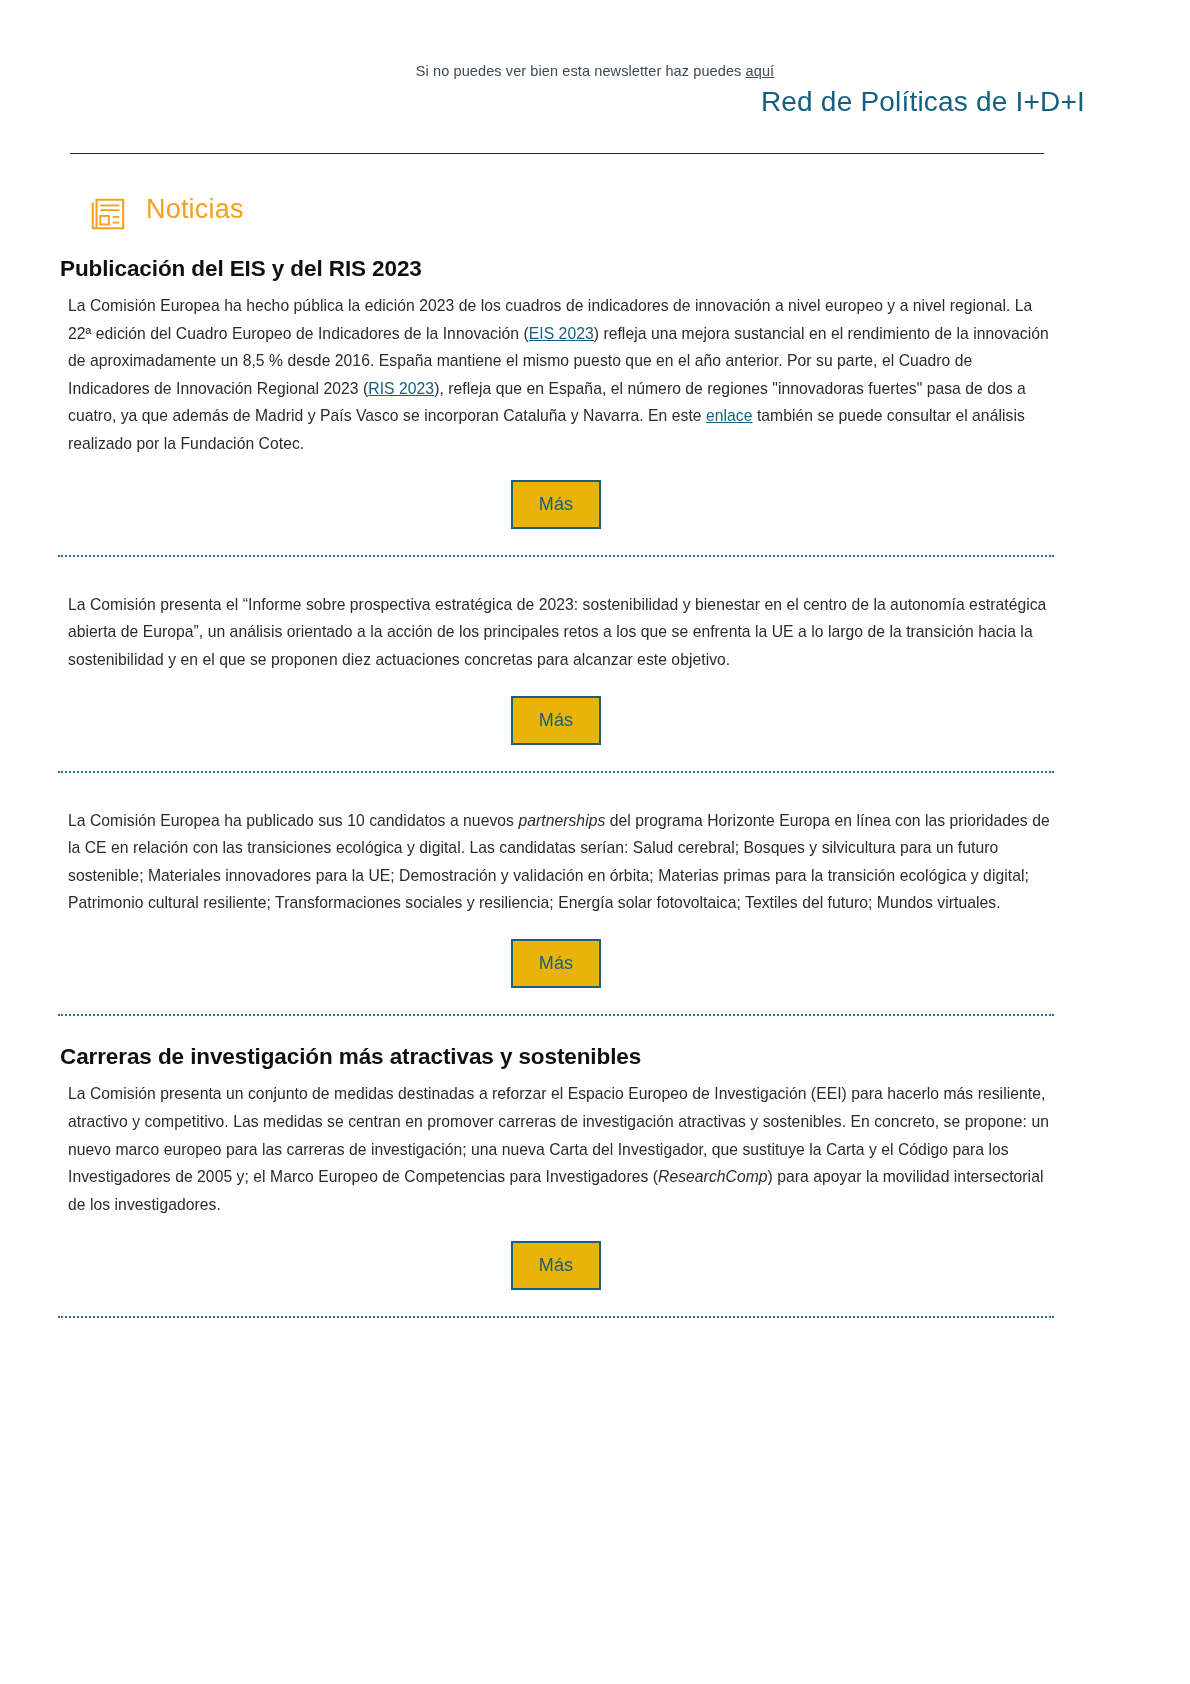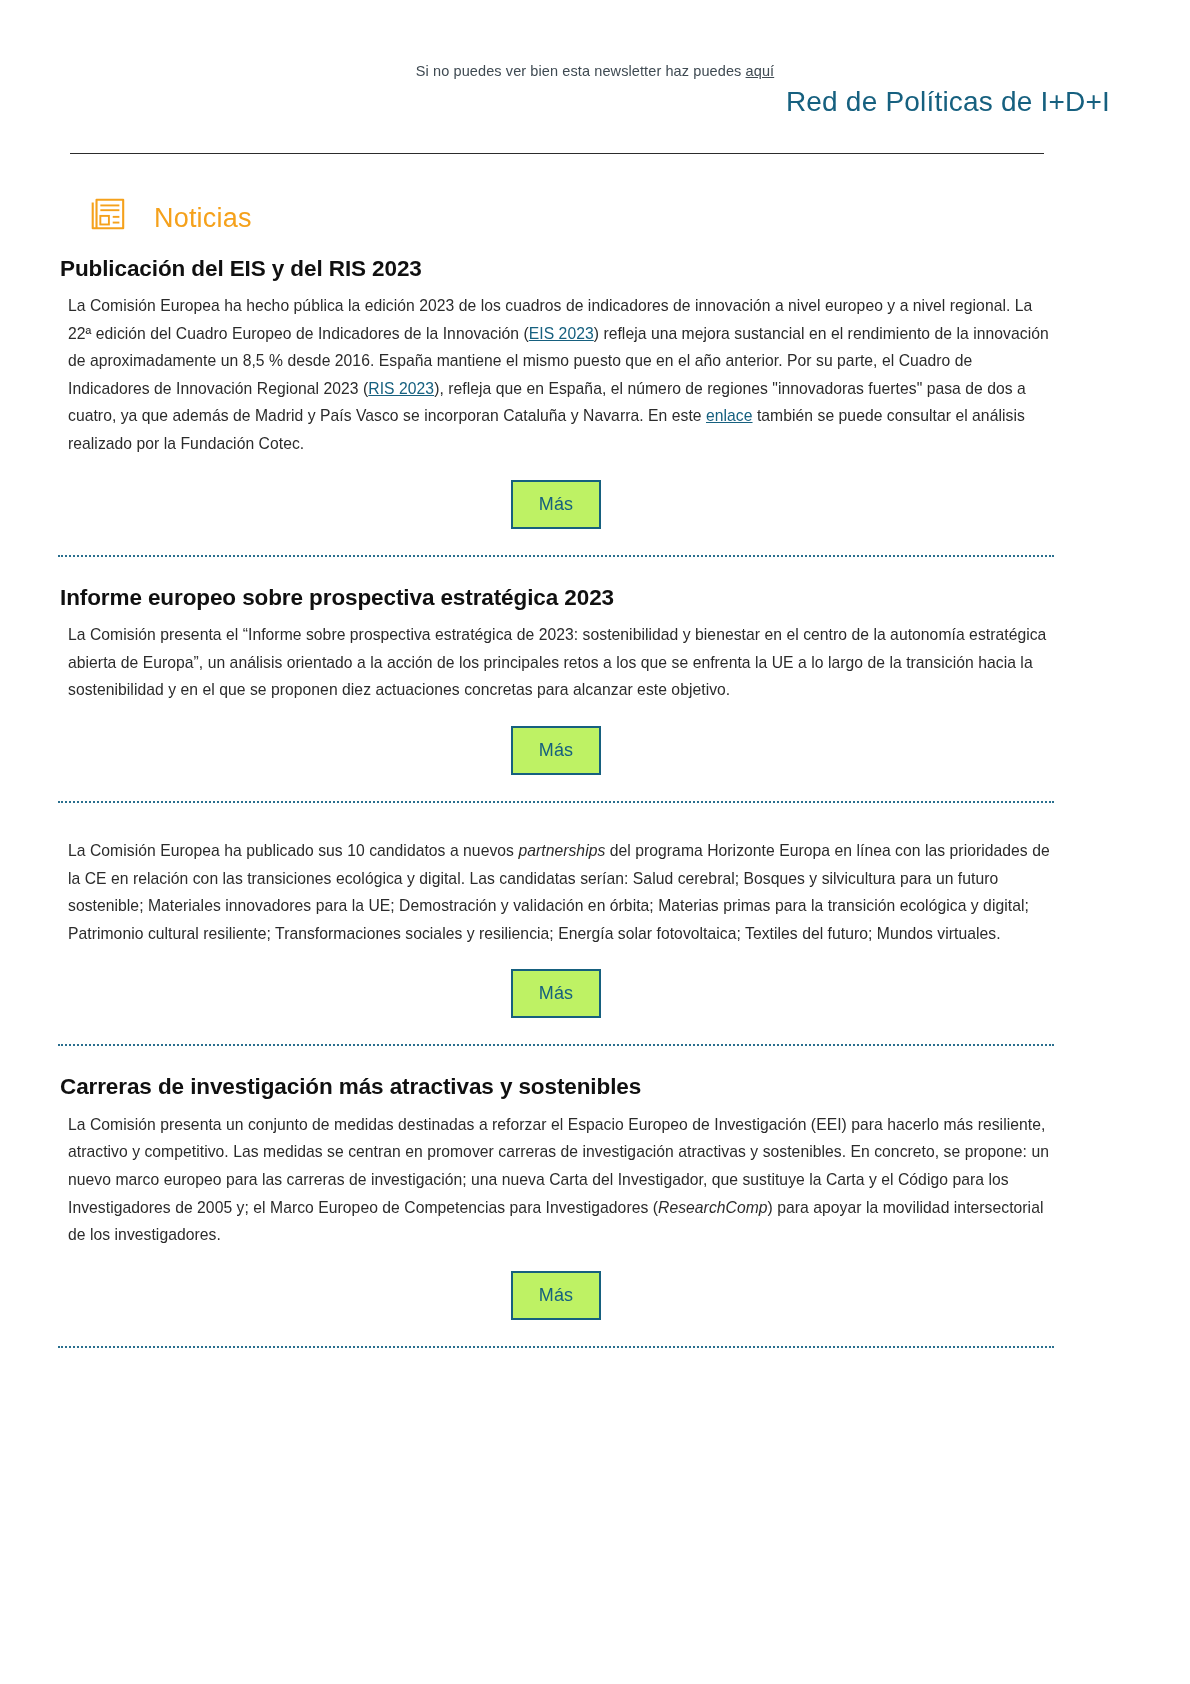--- a/index.html
+++ b/index.html
@@ -45,21 +45,21 @@
   .logo {
     position: relative;
     width: 160px;
     height: 92px;
   }
   .logo svg { display: block; }
 
   
   .masthead {
     text-align: right;
-    padding-right: 80px;
+    padding-right: 105px;
     padding-top: 4px;
   }
   .masthead .title {
     font-size: 28px;
     color: #16607f;
     letter-spacing: 0.2px;
     line-height: 1.34;
     font-weight: 400;
   }
   .masthead .subtitle {
@@ -73,22 +73,22 @@
 
   .rule {
     height: 1px;
     background: #2c2c2c;
     margin: 32px 146px 0 70px;
   }
 
   
   .section-head {
     display: flex;
-    align-items: flex-end;
-    gap: 26px;
+    align-items: flex-start;
+    gap: 18px;
     padding: 40px 0 0 86px;
   }
   .section-head .sec-icon {
     width: 42px;
     height: 40px;
     flex: 0 0 auto;
   }
   .section-head .sec-title {
     font-size: 27px;
     color: #f5a11b;
@@ -126,21 +126,21 @@
 
   .btn-row {
     display: flex;
     justify-content: center;
     padding: 22px 0 0 0;
   }
   .btn-mas {
     display: inline-block;
     border: 2px solid #16607f;
     color: #16607f;
-    background: #bef264;
+    background: #eab308;
     font-size: 18px;
     padding: 13px 26px 14px 26px;
     line-height: 1;
     text-decoration: none;
     letter-spacing: 0.2px;
   }
 
   .divider {
     border: 0;
     border-top: 2px dotted #2a6f8e;
@@ -180,21 +180,20 @@
   <div class="articles" id="articles">
       <div class="article">
         <h2>Publicación del EIS y del RIS 2023</h2>
         <p class="body">La Comisión Europea ha hecho pública la edición 2023 de los cuadros de indicadores de innovación a nivel europeo y a nivel regional. La 22ª edición del Cuadro Europeo de Indicadores de la Innovación (<a href="#">EIS 2023</a>) refleja una mejora sustancial en el rendimiento de la innovación de aproximadamente un 8,5 % desde 2016. España mantiene el mismo puesto que en el año anterior. Por su parte, el Cuadro de Indicadores de Innovación Regional 2023 (<a href="#">RIS 2023</a>), refleja que en España, el número de regiones "innovadoras fuertes" pasa de dos a cuatro, ya que además de Madrid y País Vasco se incorporan Cataluña y Navarra. En este <a href="#">enlace</a> también se puede consultar el análisis realizado por la Fundación Cotec.</p>
         <div class="btn-row">
           <a class="btn-mas" href="#">Más</a>
         </div>
         <hr class="divider">
       </div>
       <div class="article">
-        <h2>Informe europeo sobre prospectiva estratégica 2023</h2>
         <p class="body">La Comisión presenta el “Informe sobre prospectiva estratégica de 2023: sostenibilidad y bienestar en el centro de la autonomía estratégica abierta de Europa”, un análisis orientado a la acción de los principales retos a los que se enfrenta la UE a lo largo de la transición hacia la sostenibilidad y en el que se proponen diez actuaciones concretas para alcanzar este objetivo.</p>
         <div class="btn-row">
           <a class="btn-mas" href="#">Más</a>
         </div>
         <hr class="divider">
       </div>
       <div class="article">
         <p class="body">La Comisión Europea ha publicado sus 10 candidatos a nuevos <i>partnerships</i> del programa Horizonte Europa en línea con las prioridades de la CE en relación con las transiciones ecológica y digital. Las candidatas serían: Salud cerebral; Bosques y silvicultura para un futuro sostenible; Materiales innovadores para la UE; Demostración y validación en órbita; Materias primas para la transición ecológica y digital; Patrimonio cultural resiliente; Transformaciones sociales y resiliencia; Energía solar fotovoltaica; Textiles del futuro; Mundos virtuales.</p>
         <div class="btn-row">
           <a class="btn-mas" href="#">Más</a>

